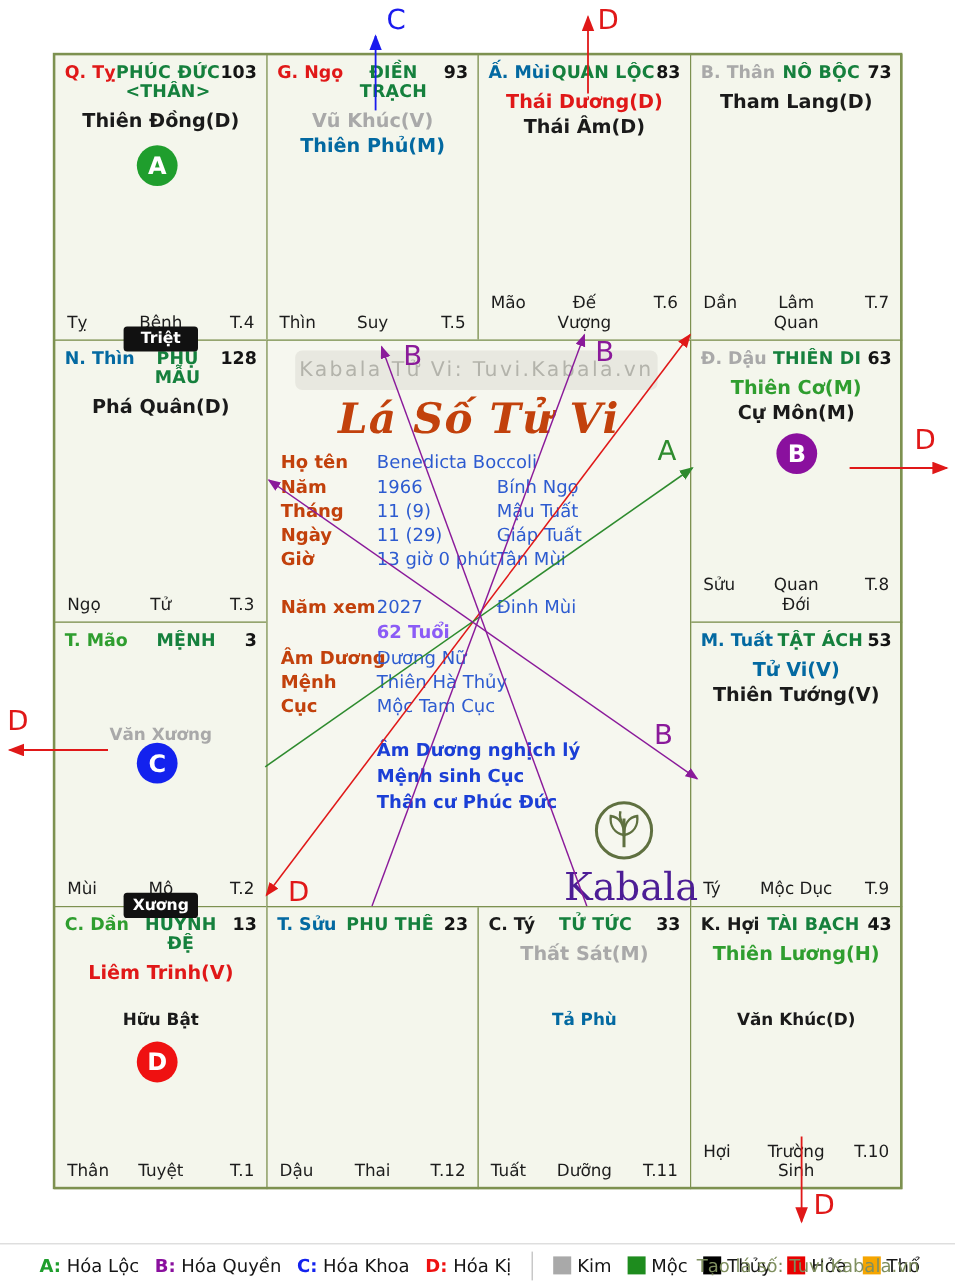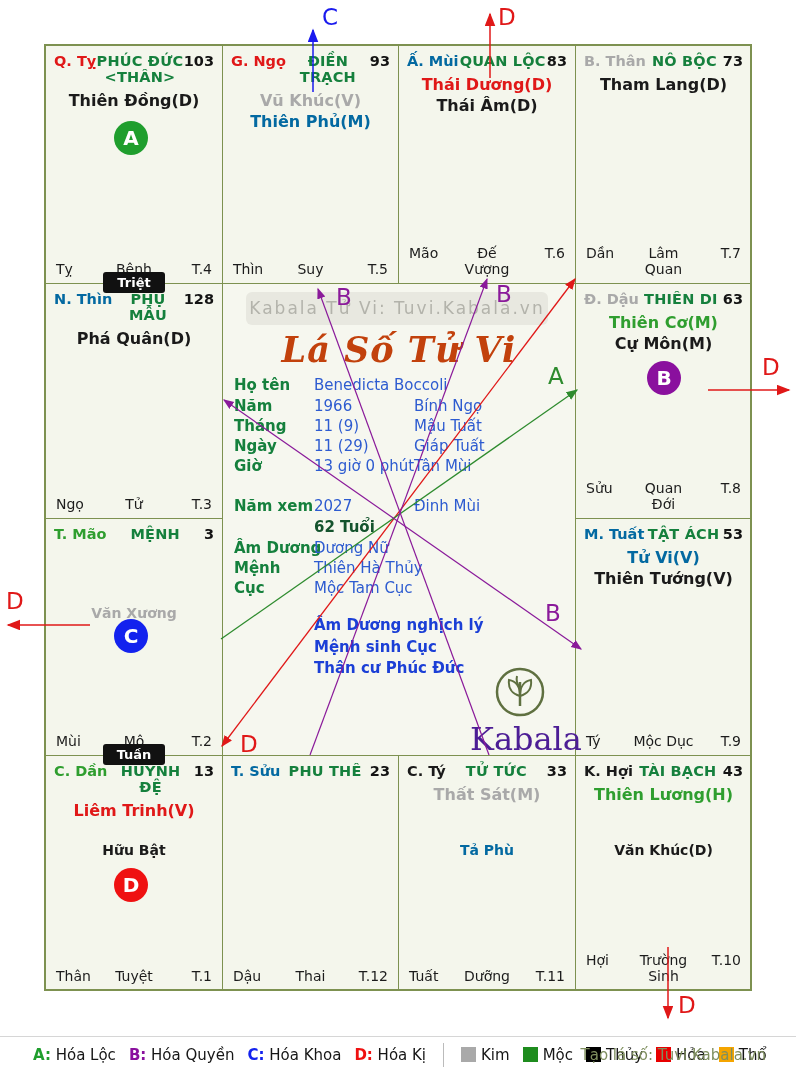--- a/index.html
+++ b/index.html
@@ -32,24 +32,24 @@
   .mk-d{background:#ef1111;}
 
   
   .badge{position:absolute;width:62px;height:21px;background:#111;color:#fff;font-size:13px;font-weight:bold;text-align:center;line-height:21px;border-radius:3px;z-index:8;}
 
   
   .panel{position:absolute;left:222px;top:283px;width:354px;height:473px;background:#f6f7ef;border:1px solid #7d9150;box-sizing:border-box;}
   .watermark{position:absolute;left:23px;top:8px;width:302px;height:33px;background:#e8e8e0;border-radius:6px;color:#b3b3ab;font-size:17px;line-height:33px;text-align:center;letter-spacing:2px;white-space:nowrap;}
   .lstitle{position:absolute;top:45px;left:0;width:100%;text-align:center;font-family:"DejaVu Serif","Liberation Serif",serif;font-style:italic;font-weight:bold;font-size:35px;color:#c2410c;letter-spacing:1px;}
   .irow{position:absolute;left:11px;font-size:15px;white-space:nowrap;}
-  .ilab{display:inline-block;width:80px;font-weight:bold;color:#15803d;}
+  .ilab{display:inline-block;width:80px;font-weight:bold;color:#c2410c;}
   .iv1{display:inline-block;width:100px;color:#2d5bd0;}
   .iv2{color:#2d5bd0;}
-  .age{font-weight:bold;color:#14532d;}
+  .age{font-weight:bold;color:#8b5cf6;}
   .note{position:absolute;left:91px;font-size:15px;font-weight:bold;color:#1b3fd6;white-space:nowrap;}
   .klogo{position:absolute;left:271px;top:382px;width:52px;height:52px;}
   .klogotext{position:absolute;left:247px;top:436px;width:100px;text-align:center;font-family:"DejaVu Serif","Liberation Serif",serif;font-size:32px;color:#4c1d95;}
 
   
   .alab{position:absolute;font-size:23px;font-weight:500;z-index:9;}
   .alab.red{color:#e01818;}
   .alab.purple{color:#8a1a9a;}
   .alab.green{color:#2e8b2e;}
   .alab.blue{color:#1a1aee;}
@@ -309,21 +309,21 @@
         <path d="M26 30 C34 28 38 22 37 14 C30 15 26 21 26 30 Z" fill="none" stroke="#5f7040" stroke-width="2"></path>
         <path d="M26 22 C23 18 22 14 23 10" fill="none" stroke="#5f7040" stroke-width="2"></path>
       </svg>
     </div>
     <div class="klogotext">Kabala</div>
   </div>
 
   <div class="frame"></div>
 
   <div class="badge" style="left:103px;top:272px">Triệt</div>
-  <div class="badge" style="left:103px;top:744px">Tuần</div>
+  <div class="badge" style="left:103px;top:744px">Xương</div>
 
   <svg id="lines" width="796" height="1070" viewBox="0 0 796 1070">
     <defs>
       <marker id="m-red" markerWidth="10" markerHeight="8" refX="8" refY="3.5" orient="auto">
           <path d="M0,0L9,3.5L0,7Z" fill="#e01818"></path>
         </marker>
       <marker id="m-red-s" markerWidth="10" markerHeight="8" refX="8" refY="3.5" orient="auto-start-reverse">
           <path d="M0,0L9,3.5L0,7Z" fill="#e01818"></path>
         </marker>
       <marker id="m-purple" markerWidth="10" markerHeight="8" refX="8" refY="3.5" orient="auto">

